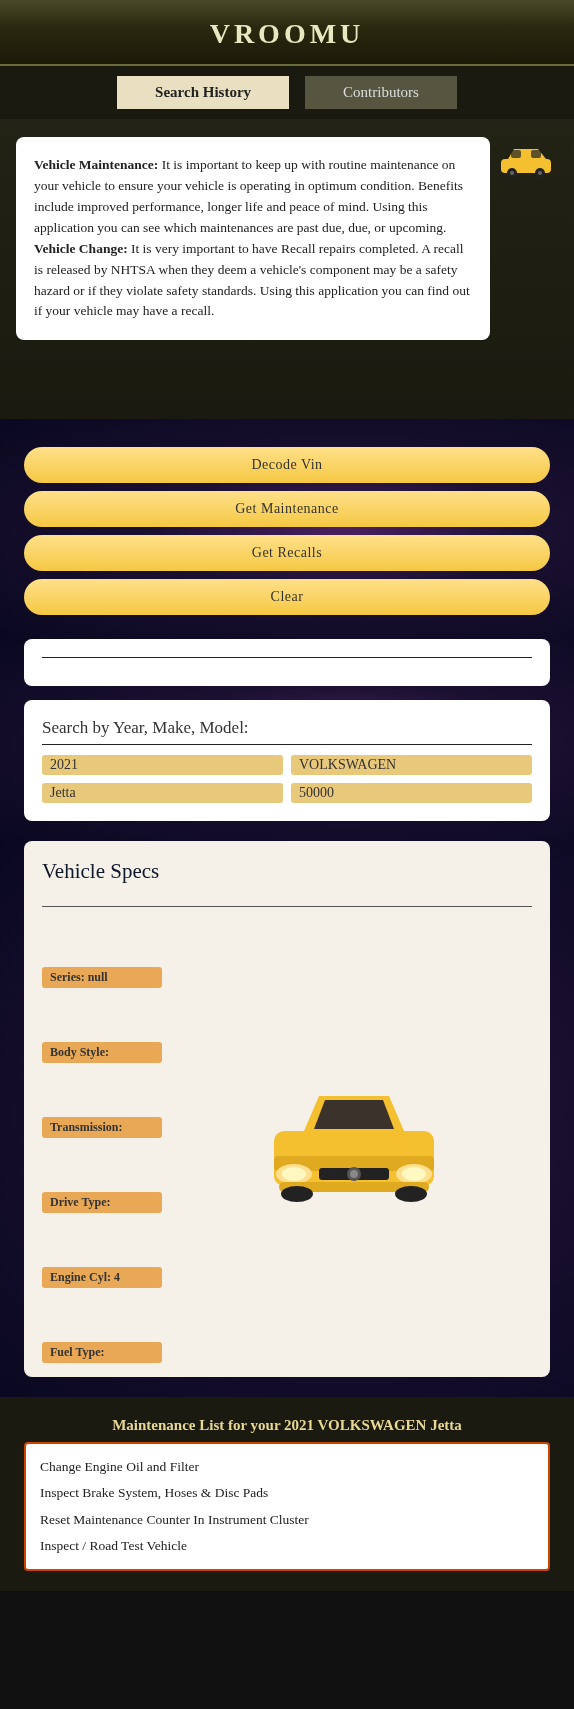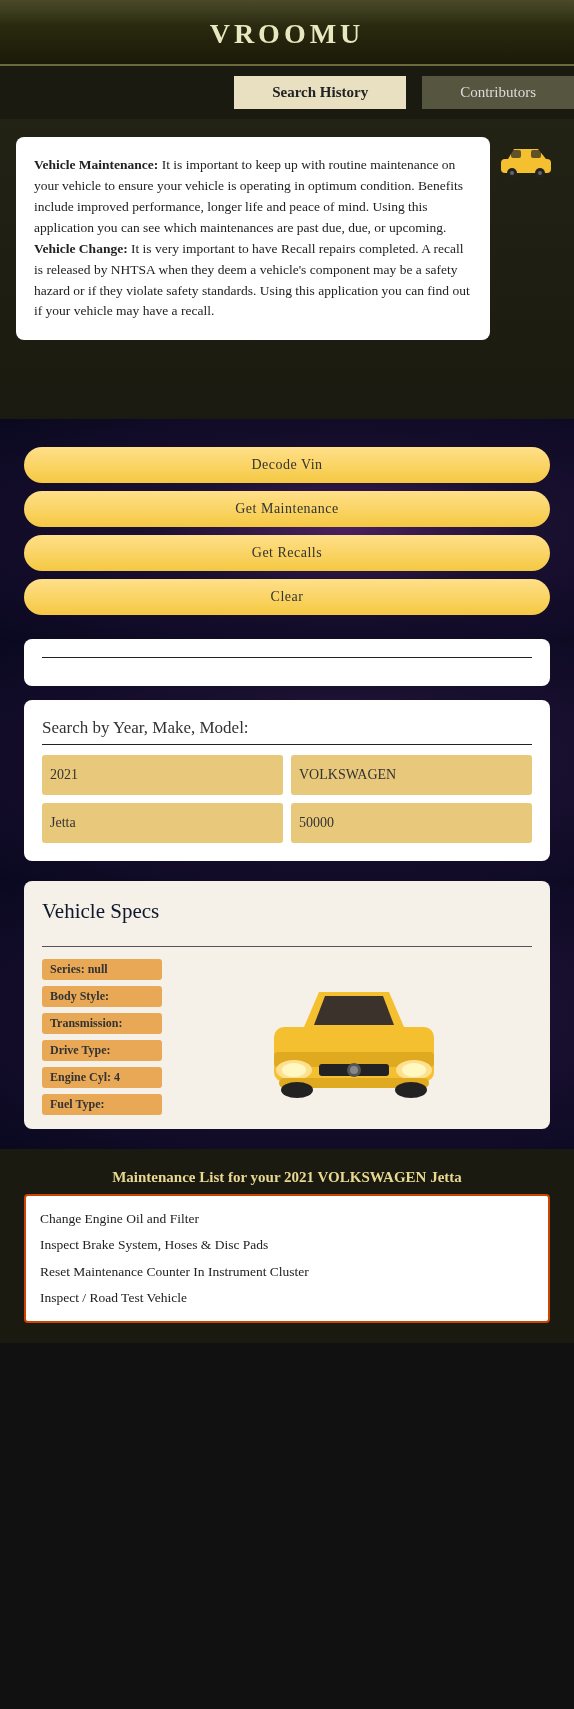--- a/index.html
+++ b/index.html
@@ -26,21 +26,21 @@
       color: #e8e8c0;
       text-transform: uppercase;
       font-variant: small-caps;
     }
 
     
     .tabs-row {
       width: 100%;
       background: #1a1a10;
       display: flex;
-      justify-content: flex-end;
+      justify-content: center;
       gap: 16px;
       padding: 10px 0;
     }
     .tab-btn {
       padding: 8px 38px;
       font-size: 15px;
       cursor: pointer;
       border: none;
       font-family: Georgia, serif;
     }
@@ -142,21 +142,21 @@
     }
     .ymm-grid {
       display: grid;
       grid-template-columns: 1fr 1fr;
       gap: 8px;
     }
     .ymm-input {
       background: #e8c87a;
       border: none;
       border-radius: 3px;
-      padding: 12px 8px;
+      padding: 2px 8px;
       font-size: 14px;
       color: #333;
       font-family: Georgia, serif;
     }
 
     
     .specs-section {
       width: 100%;
       background: radial-gradient(ellipse at 60% 50%, #4a2060 0%, #1a1030 40%, #0a0820 100%);
       padding: 0 24px 20px 24px;
@@ -186,20 +186,21 @@
       gap: 6px;
       min-width: 120px;
     }
     .spec-badge {
       background: #e8a855;
       border-radius: 3px;
       padding: 3px 8px;
       font-size: 12px;
       color: #333;
       font-weight: bold;
+      margin-top: 48px;
     }
     .car-image-placeholder {
       flex: 1;
       display: flex;
       align-items: center;
       justify-content: center;
     }
 
     
     .maintenance-section {

